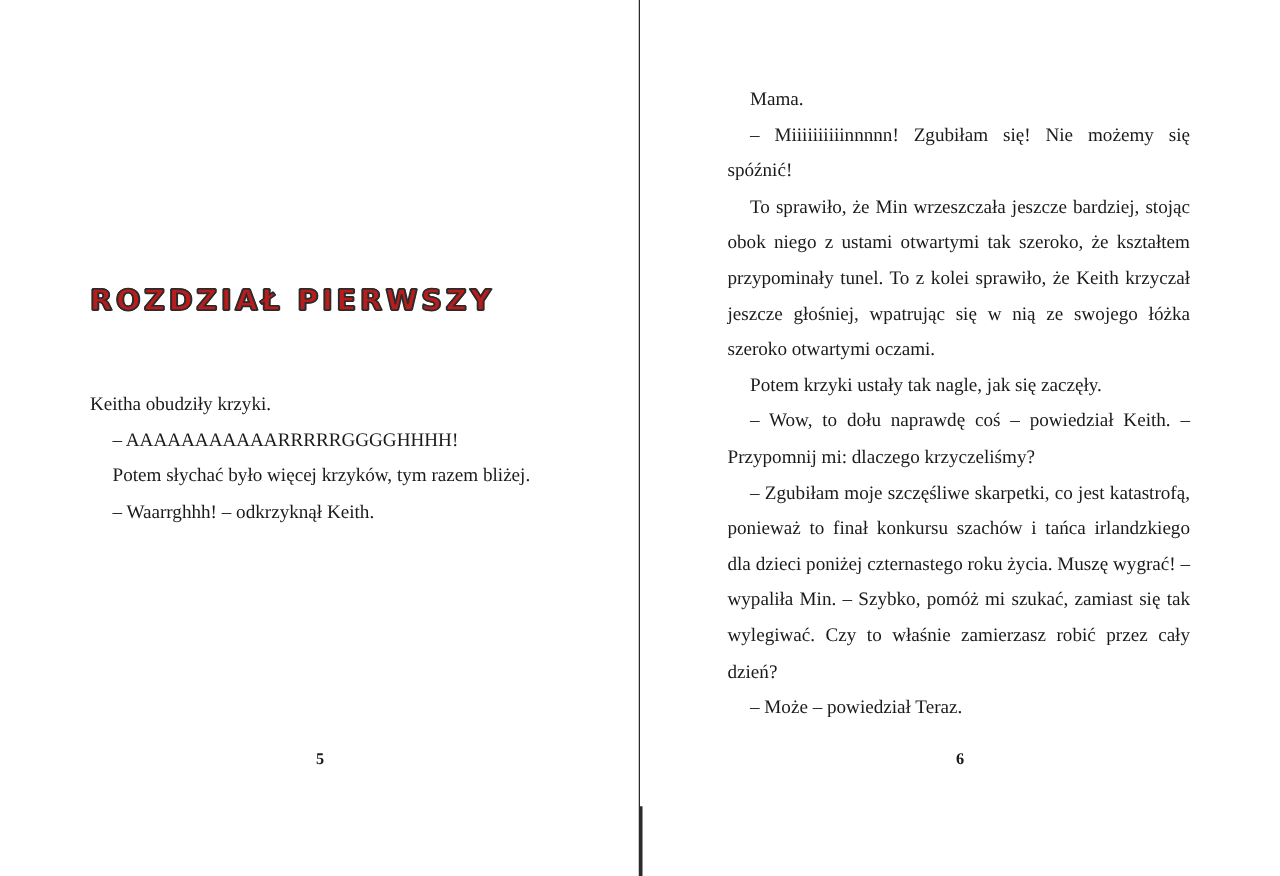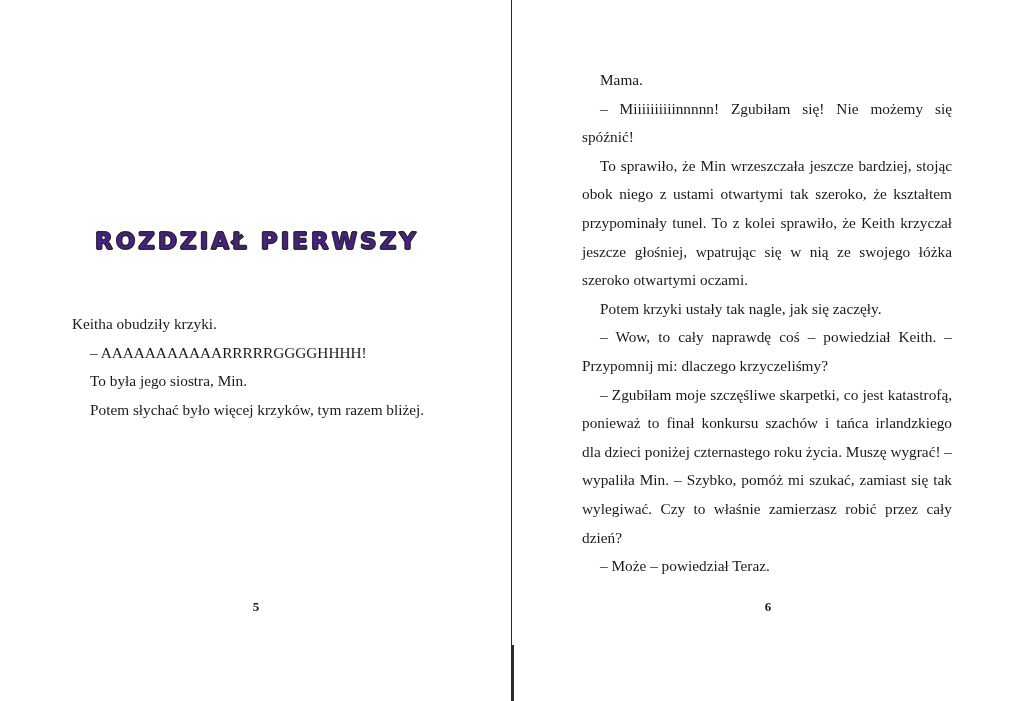--- a/index.html
+++ b/index.html
@@ -36,26 +36,26 @@
   .gutter {
     position: absolute;
     top: 0;
     left: 511px;
     width: 3px;
     height: 701px;
     background: #2b2b2b;
   }
   .chapter-title {
     margin-top: 228px;
-    text-align: center;
+    text-align: left;
     font-family: "DejaVu Sans", sans-serif;
     font-weight: 700;
     font-size: 23px;
     letter-spacing: 3px;
-    color: #4c1d95;
+    color: #b91c1c;
     -webkit-text-stroke: 1.1px #2b2b2b;
     text-shadow:
       -1px 0 #2b2b2b, 1px 0 #2b2b2b, 0 -1px #2b2b2b, 0 1px #2b2b2b;
     white-space: nowrap;
   }
   .body-block {
     margin-top: 0;
   }
   .page-left .body-block {
     margin-top: 56px;
@@ -89,34 +89,34 @@
 </head>
 <body>
 
 <div class="spread">
 
   <div class="page page-left">
     <div class="chapter-title">ROZDZIAŁ PIERWSZY</div>
     <div class="body-block">
       <p class="para noindent">Keitha obudziły krzyki.</p>
       <p class="para">– AAAAAAAAAAARRRRRGGGGHHHH!</p>
-      <p class="para">To była jego siostra, Min.</p>
       <p class="para">Potem słychać było więcej krzyków, tym ra­zem bliżej.</p>
+      <p class="para">– Waarrghhh! – odkrzyknął Keith.</p>
     </div>
     <div class="folio">5</div>
   </div>
 
   <div class="gutter"></div>
 
   <div class="page page-right">
     <div class="body-block">
       <p class="para">Mama.</p>
       <p class="para">– Miiiiiiiiiinnnnn! Zgubiłam się! Nie możemy się spóźnić!</p>
       <p class="para">To sprawiło, że Min wrzeszczała jeszcze bar­dziej, stojąc obok niego z ustami otwartymi tak szeroko, że kształtem przypominały tunel. To z kolei sprawiło, że Keith krzyczał jeszcze gło­śniej, wpatrując się w nią ze swojego łóżka szero­ko otwartymi oczami.</p>
       <p class="para">Potem krzyki ustały tak nagle, jak się za­częły.</p>
-      <p class="para">– Wow, to cały naprawdę coś – powiedział Keith. – Przypomnij mi: dlaczego krzyczeli­śmy?</p>
+      <p class="para">– Wow, to dołu naprawdę coś – powiedział Keith. – Przypomnij mi: dlaczego krzyczeli­śmy?</p>
       <p class="para">– Zgubiłam moje szczęśliwe skarpetki, co jest katastrofą, ponieważ to finał konkursu szachów i tańca irlandzkiego dla dzieci poniżej czternastego roku życia. Muszę wygrać! – wy­paliła Min. – Szybko, pomóż mi szukać, zamiast się tak wylegiwać. Czy to właśnie zamierzasz robić przez cały dzień?</p>
       <p class="para">– Może – powiedział Teraz.</p>
     </div>
     <div class="folio">6</div>
   </div>
 
 </div>
 
 </body></html>

